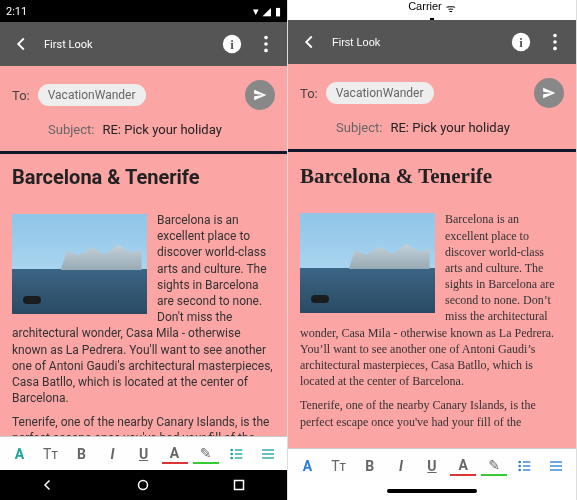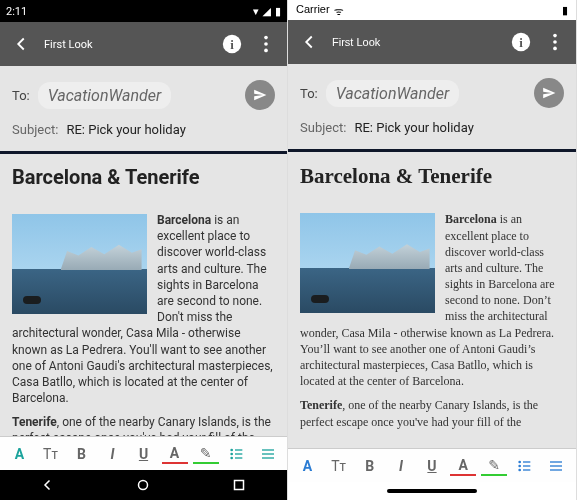--- a/index.html
+++ b/index.html
@@ -8,21 +8,21 @@
     background: #fff;
     display: flex;
     width: 577px;
     height: 500px;
     overflow: hidden;
   }
   .phone {
     height: 500px;
     display: flex;
     flex-direction: column;
-    background: #e5e5e5;
+    background: #fca5a5;
     border-right: 1px solid #ddd;
     position: relative;
   }
   .phone.android { width: 288px; font-family: Roboto, sans-serif; }
   .phone.ios { width: 289px; font-family: Georgia, serif; }
 
   
   .status-android {
     background: #000;
     color: #fff;
@@ -37,20 +37,21 @@
   .status-ios {
     background: #fff;
     color: #000;
     height: 20px;
     display: flex;
     align-items: center;
     justify-content: space-between;
     font-size: 11px;
     padding: 0 8px;
     font-family: -apple-system, sans-serif;
+    flex-direction: column;
   }
   .status-ios .center { position: absolute; left:0; right:0; text-align:center; font-weight:600; }
 
   
   .appbar {
     background: #555;
     color: #fff;
     height: 44px;
     display: flex;
     align-items: center;
@@ -73,31 +74,30 @@
     padding: 6px 0;
     font-size: 13px;
     color: #444;
     gap: 8px;
   }
   .row.to { justify-content: space-between; }
   .chip {
     background: #eee;
     border-radius: 12px;
     padding: 4px 10px;
-    font-size: 16px;
+    font-size: 12px;
     color: #666;
-    font-style: italic;
   }
   .send-btn {
     width: 30px; height:30px; border-radius:50%;
     background:#888; color:#fff; display:flex;
     align-items:center; justify-content:center; cursor:pointer;
   }
   .subject-line { display:flex; gap:8px; font-size:13px; padding:6px 0; }
-  .subject-line .lbl { color:#666; }
+  .subject-line .lbl { color:#666;margin-left:36px; }
   .subject-line .val { color:#222; }
 
   
   .body-area {
     flex: 1;
     overflow: hidden;
     padding: 6px 12px;
     font-size: 12px;
     color: #333;
     line-height: 1.35;
@@ -122,21 +122,21 @@
     overflow:hidden;
   }
   .photo::before{
     content:"";position:absolute;left:36%;top:28%;width:60%;height:28%;
     background:linear-gradient(#c8d6dd,#98aab5);
     clip-path: polygon(0 100%,8% 32%,22% 48%,38% 18%,54% 44%,72% 10%,88% 38%,100% 26%,100% 100%);
   }
   .photo::after{
     content:"";position:absolute;left:8%;bottom:10%;width:18px;height:8px;background:#1a1d1f;border-radius:4px;
   }
-  strong { font-weight:700; }
+  strong { font-weight:400; }
 
   
   .toolbar {
     height: 34px;
     border-top: 1px solid #ccc;
     display: flex;
     align-items: center;
     justify-content: space-around;
     padding: 0 4px;
     background: #fefefe;

